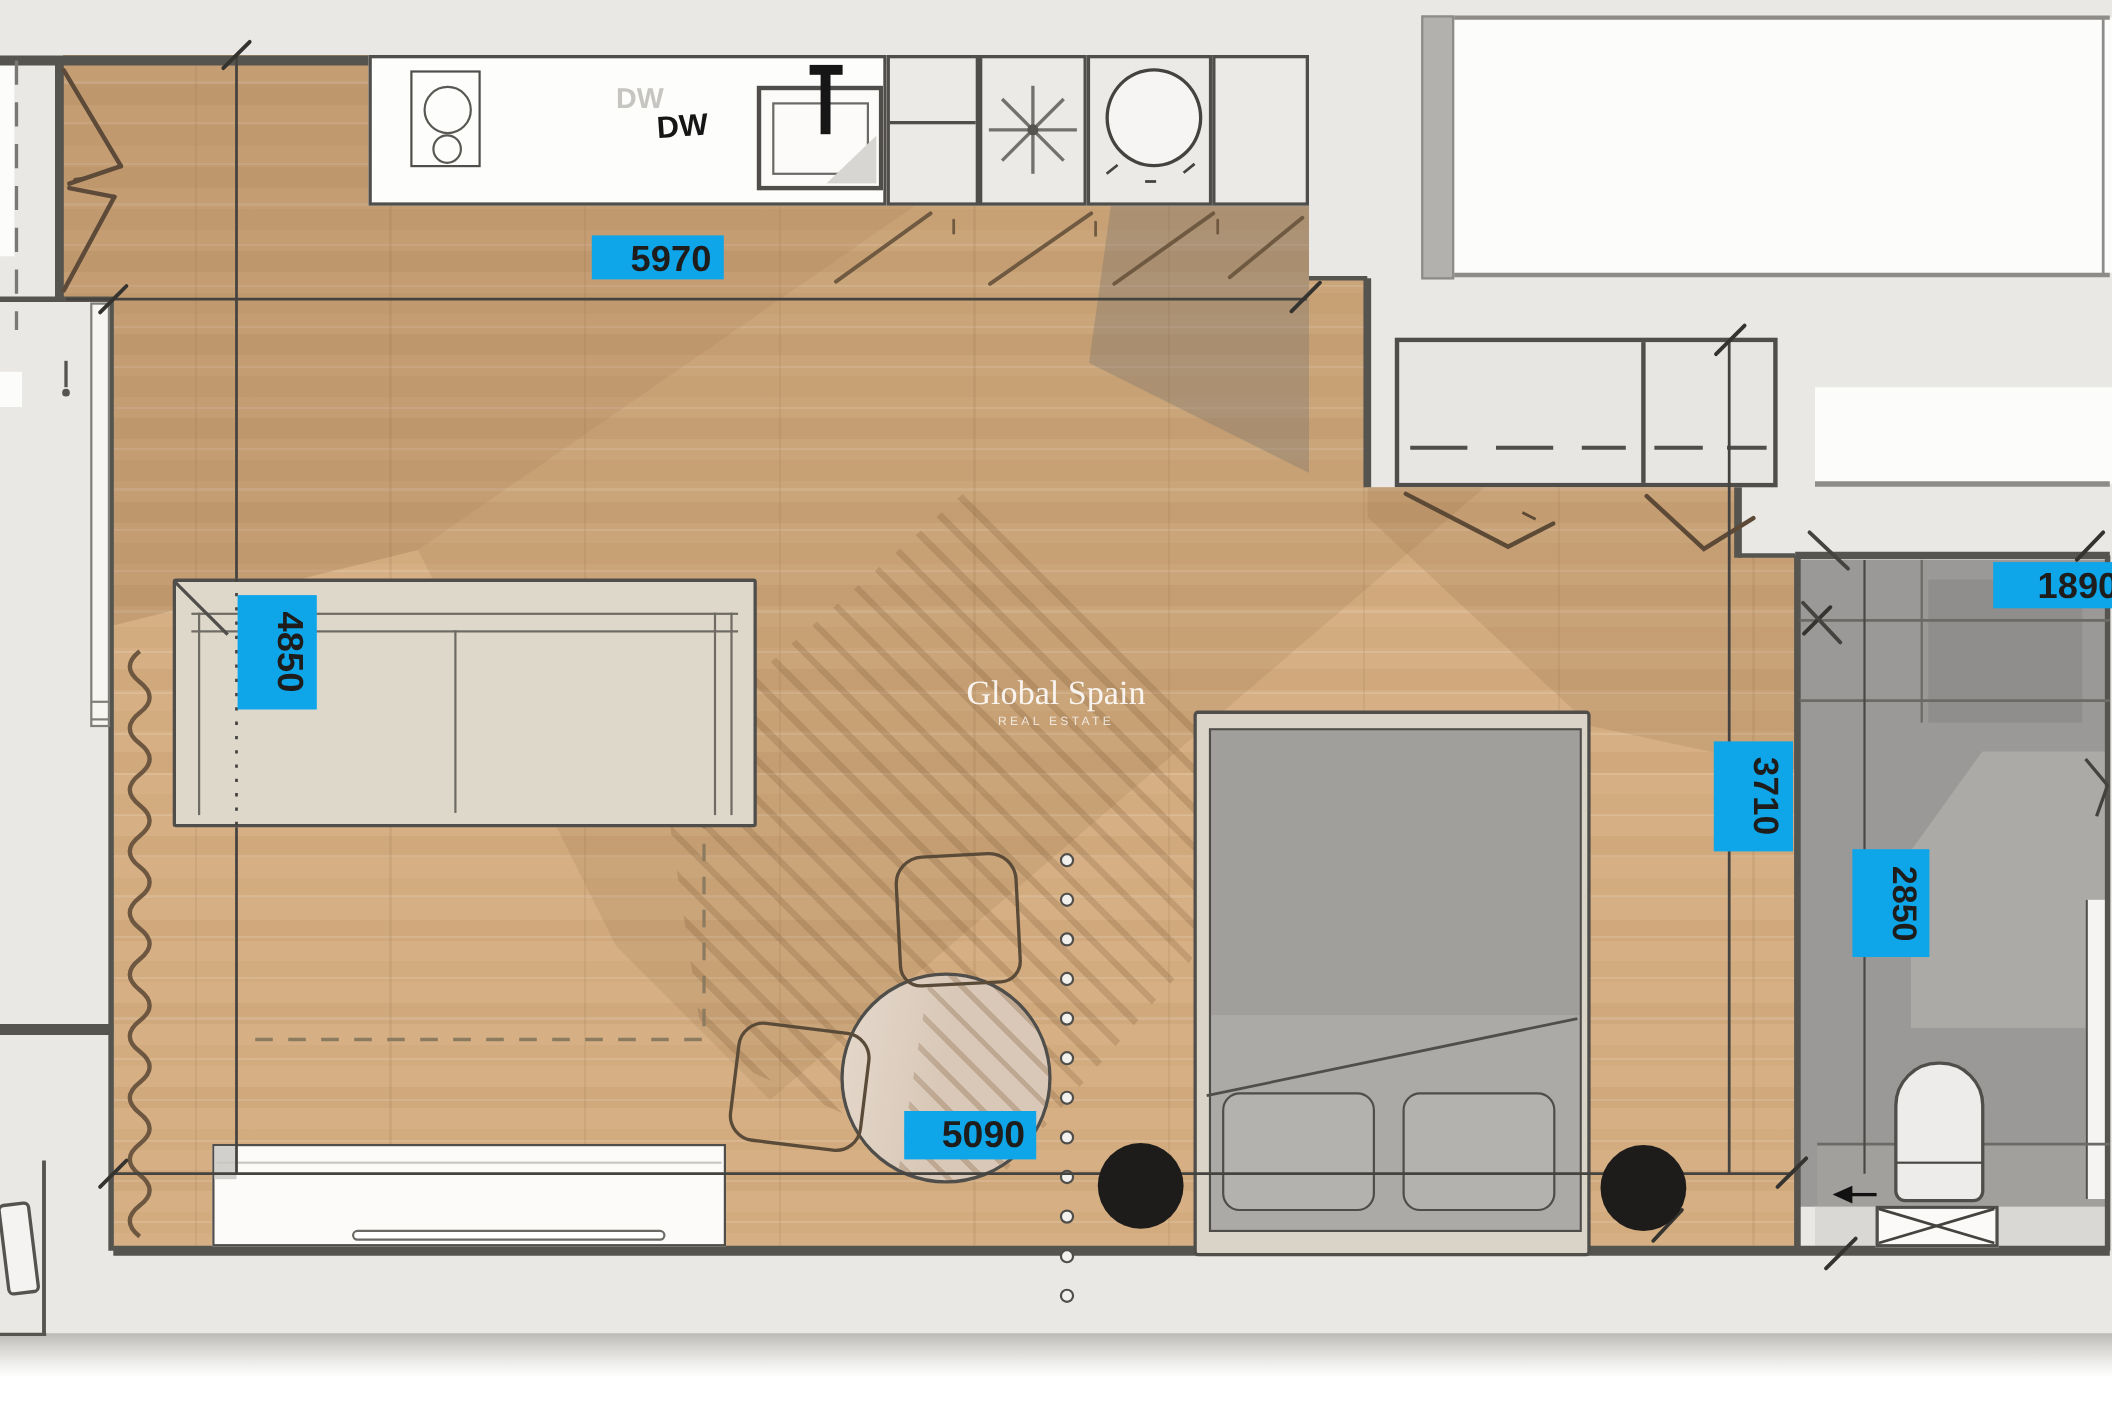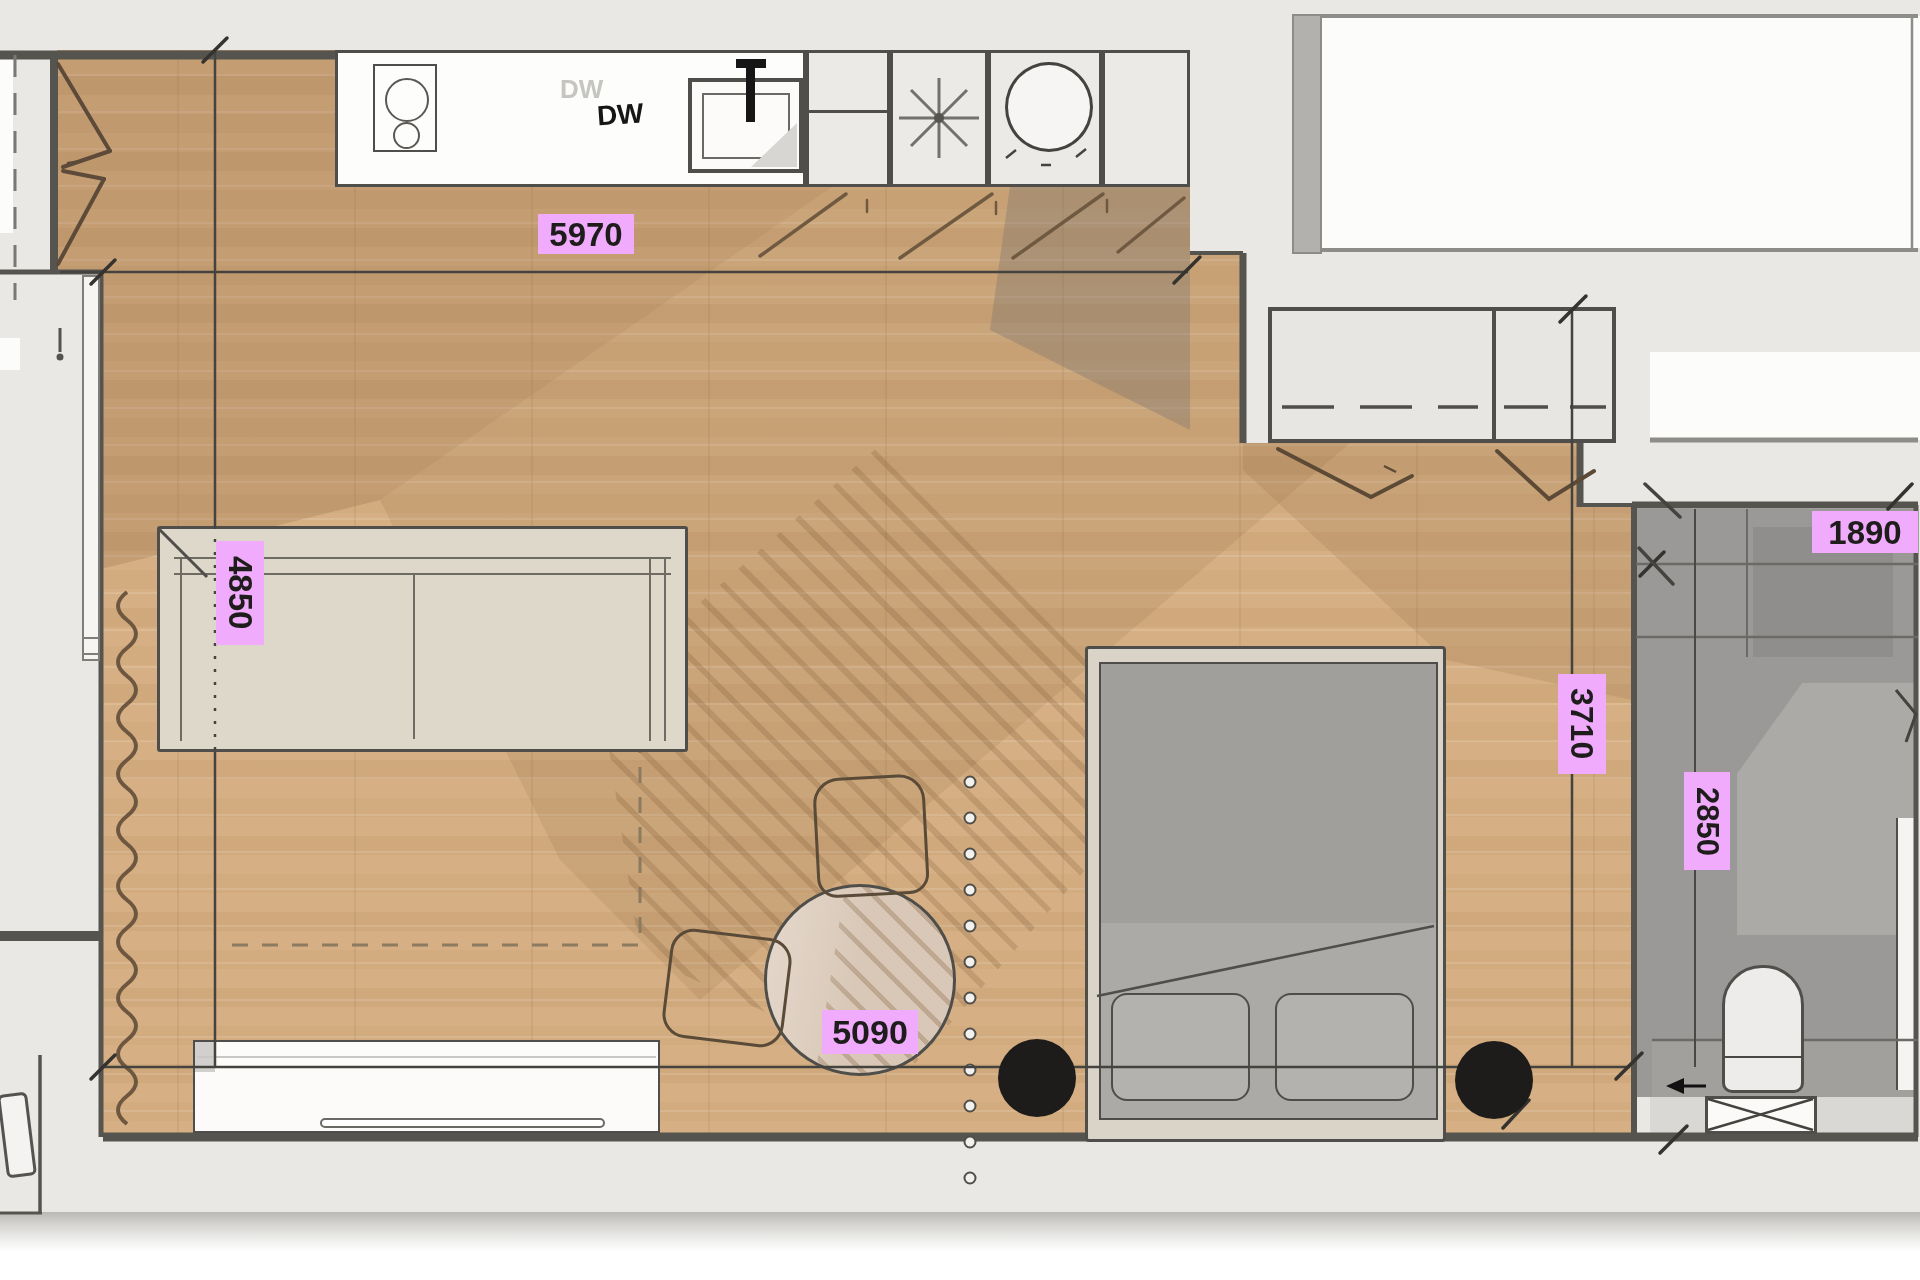--- a/index.html
+++ b/index.html
@@ -73,21 +73,21 @@
   #bath-shower{left:1737px;top:683px;width:181px;height:252px;background:#abaaa7;clip-path:polygon(0 36%,36% 0,100% 0,100% 100%,0 100%);}
   #bath-low{left:1652px;top:1040px;width:266px;height:57px;background:#a2a09d;}
   #bath-strip{left:1650px;top:1097px;width:268px;height:40px;background:#d9d8d4;}
   #bath-door-strip{left:1896px;top:818px;width:22px;height:272px;background:#f5f4f2;border-left:2px solid #504e4a;box-sizing:border-box;}
   #toilet{left:1722px;top:965px;width:82px;height:128px;background:#edecea;border-radius:40px 40px 10px 10px;border-width:3px;}
   #toilet-seat{position:absolute;left:-1px;right:-1px;bottom:0;height:32px;border-top:2.5px solid #4a4845;}
   #radiator{left:1705px;top:1096px;width:112px;height:38px;background:#fbfaf8;border-width:3px;}
   
   .pouf{position:absolute;width:78px;height:78px;border-radius:50%;background:#1d1c1b;}
   
-  .dim{position:absolute;display:flex;align-items:center;justify-content:center;background:#f0abfc;color:#1e1d1b;font-weight:700;font-family:"Liberation Sans",sans-serif;line-height:1;}
+  .dim{position:absolute;display:flex;align-items:center;justify-content:center;background:#0ea5e9;color:#1e1d1b;font-weight:700;font-family:"Liberation Sans",sans-serif;line-height:1;padding-left:24px;}
   .dim-v{writing-mode:vertical-rl;text-orientation:mixed;}
   #l5970{left:538px;top:214px;width:96px;height:40px;font-size:33px;}
   #l4850{left:216px;top:541px;width:48px;height:104px;font-size:33px;}
   #l6810{left:822px;top:1010px;width:96px;height:44px;font-size:34px;}
   #l3710{left:1558px;top:674px;width:48px;height:100px;font-size:32px;}
   #l2850{left:1684px;top:772px;width:46px;height:98px;font-size:31px;}
   #l1890{left:1812px;top:511px;width:106px;height:42px;font-size:33px;}
   #dw-ghost{left:560px;top:74px;color:#c6c5c2;font-weight:700;font-size:26px;position:absolute;font-family:"Liberation Sans",sans-serif;}
   #dw-main{left:597px;top:99px;color:#161616;font-weight:800;font-size:28px;position:absolute;transform:rotate(-4deg);font-family:"Liberation Sans",sans-serif;}
   
@@ -339,14 +339,18 @@
   <div class="pouf" style="left:1455px;top:1041px;"></div>
 
   <div class="dim" id="l5970">5970</div>
   <div class="dim dim-v" id="l4850">4850</div>
   <div class="dim" id="l6810">5090</div>
   <div class="dim dim-v" id="l3710">3710</div>
   <div class="dim dim-v" id="l2850">2850</div>
   <div class="dim" id="l1890">1890</div>
   <div id="dw-ghost">DW</div>
   <div id="dw-main">DW</div>
+  <div id="watermark">
+    <div id="wm1">Global Spain</div>
+    <div id="wm2">REAL ESTATE</div>
+  </div>
 
 </div>
 
 </body></html>

